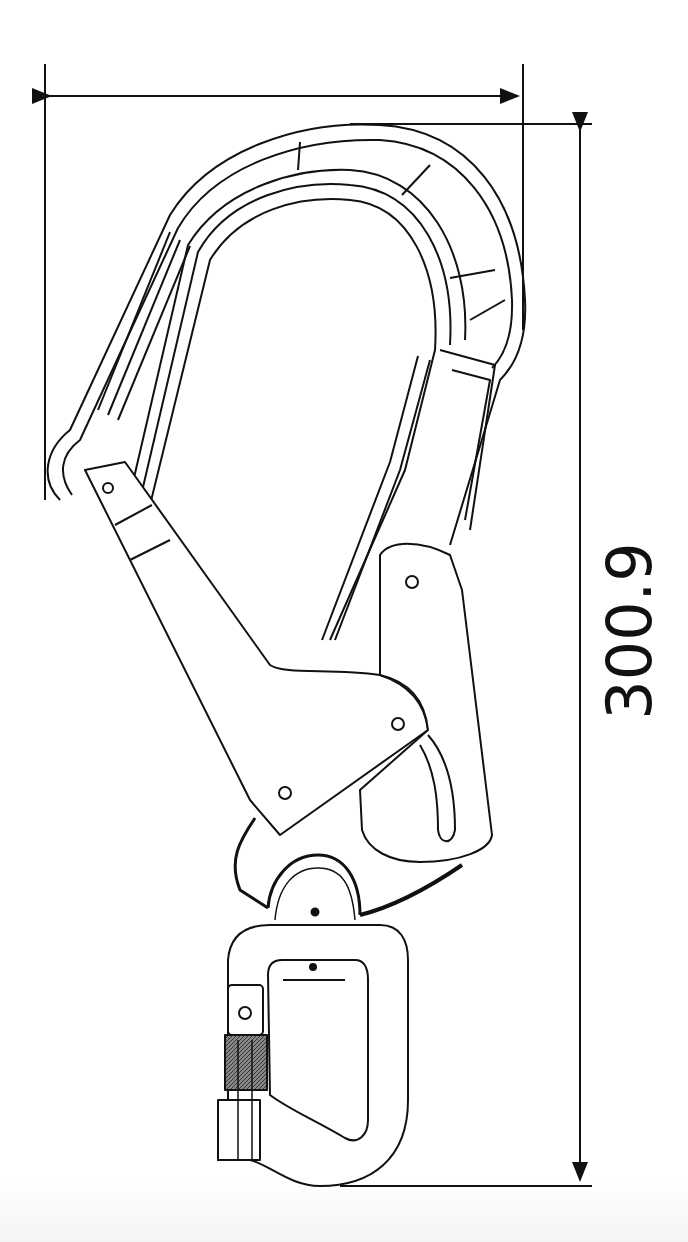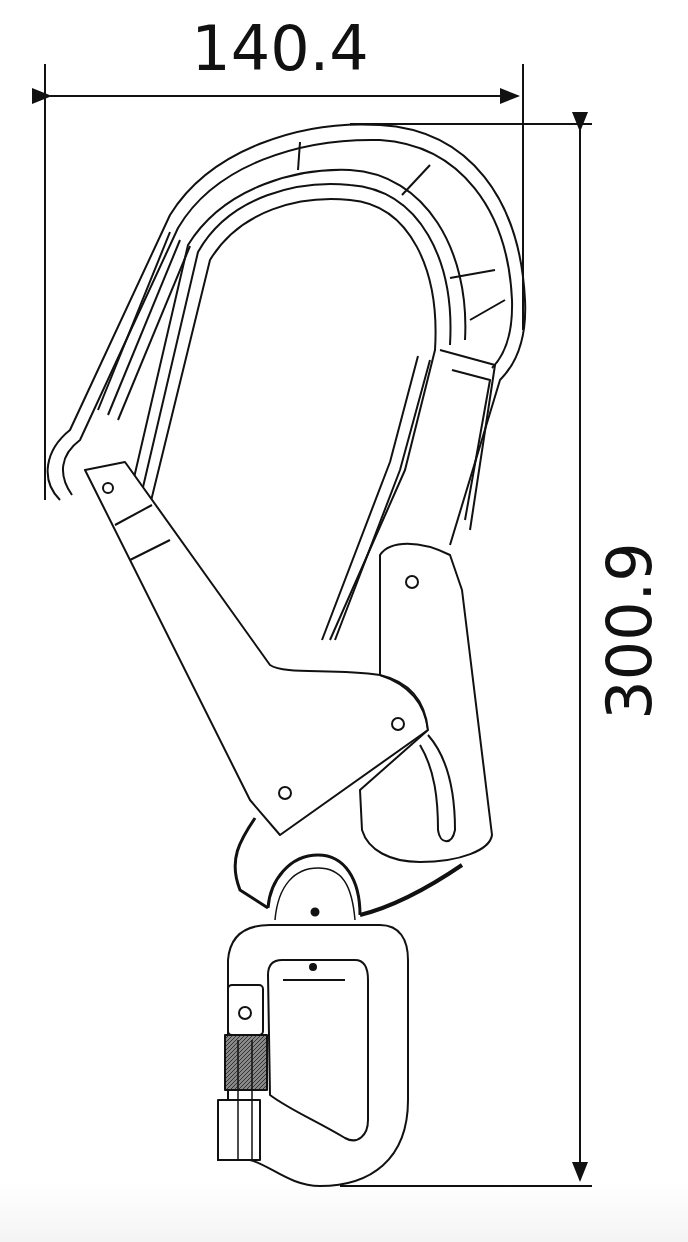--- a/index.html
+++ b/index.html
@@ -94,15 +94,14 @@
 
       <rect x="228" y="985" width="35" height="50" rx="4"></rect>
       <circle cx="245" cy="1013" r="6"></circle>
       <rect x="225" y="1035" width="42" height="55" fill="url(#hatch)"></rect>
       <rect x="218" y="1100" width="42" height="60"></rect>
       <line x1="238" y1="1040" x2="238" y2="1160" stroke-width="1.5"></line>
       <line x1="252" y1="1040" x2="252" y2="1160" stroke-width="1.5"></line>
     </g>
   </svg>
 
-  <div class="dim-label-h">140.4</div>
   <div class="dim-label-v">300.9</div>
 </div>
 
 </body></html>

